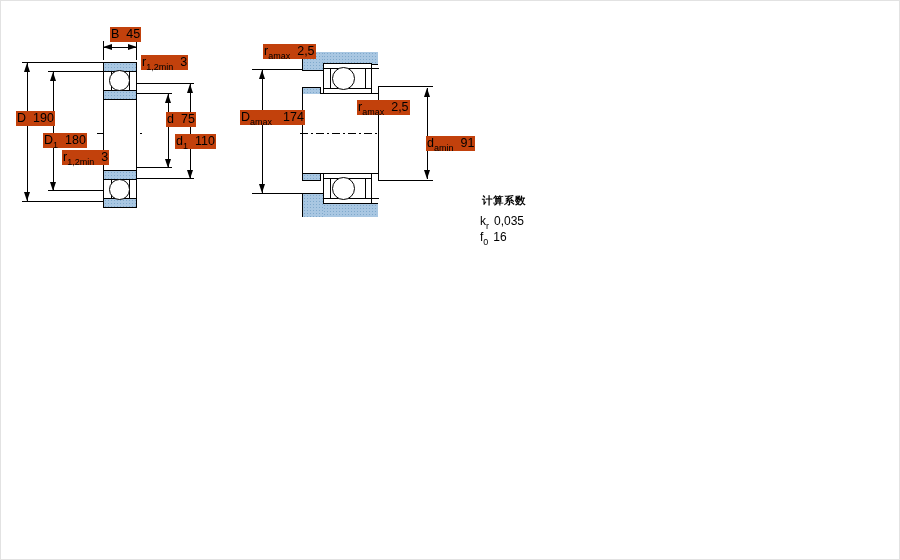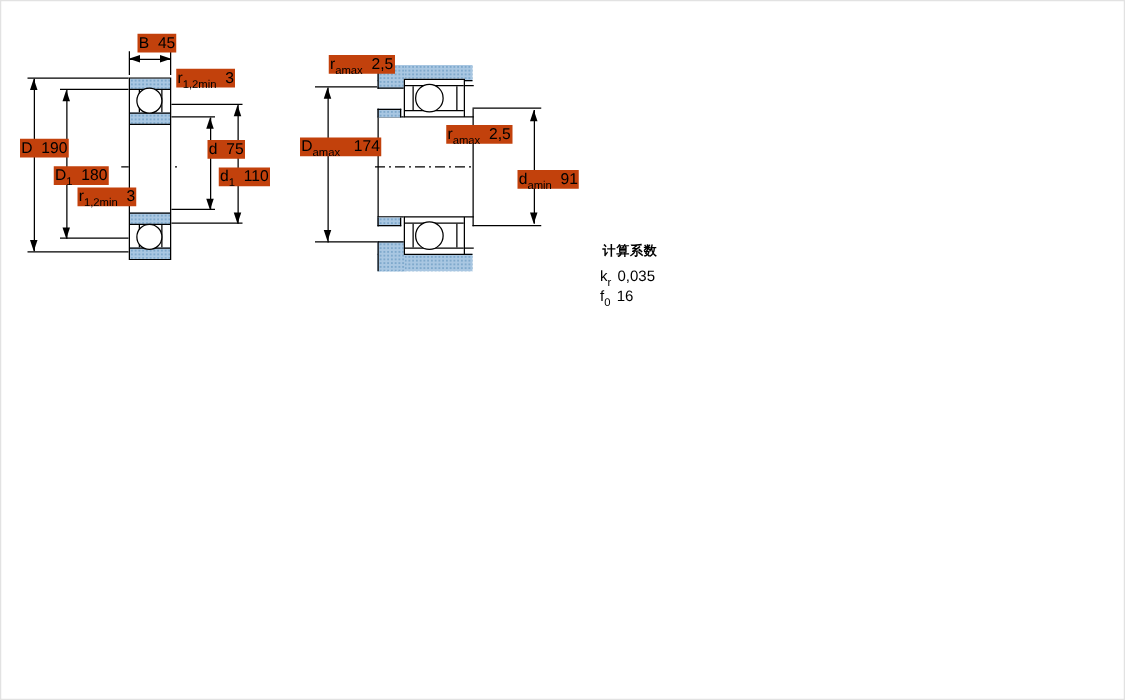--- a/index.html
+++ b/index.html
@@ -152,21 +152,21 @@
   <div class="ln" style="left:427px;top:88px;width:1px;height:91px"></div>
   <div class="ar up" style="left:424px;top:88px"></div>
   <div class="ar down" style="left:424px;top:170px"></div>
 
   <span class="dlabel" style="left:263px;top:44px"><span class="sym">r</span><span class="sub">amax</span><span class="val">2,5</span></span>
 
   <span class="dlabel" style="left:240px;top:110px"><span class="sym">D</span><span class="sub">amax</span><span class="val gap-wide">174</span></span>
 
   <span class="dlabel" style="left:357px;top:100px"><span class="sym">r</span><span class="sub">amax</span><span class="val">2,5</span></span>
 
-  <span class="dlabel" style="left:414px;top:136px"><span class="sym">d</span><span class="sub">amin</span><span class="val">91</span></span>
+  <span class="dlabel" style="left:426px;top:136px"><span class="sym">d</span><span class="sub">amin</span><span class="val">91</span></span>
 
   <div class="calc-head" style="left:482px;top:194px">计算系数</div>
 
   <div class="calc-row" style="left:480px;top:214px"><span class="sym">k</span><span class="sub">r</span><span class="val gap-small">0,035</span></div>
 
   <div class="calc-row" style="left:480px;top:230px"><span class="sym">f</span><span class="sub">0</span><span class="val gap-small">16</span></div>
 
 </div>
 
 </body></html>

